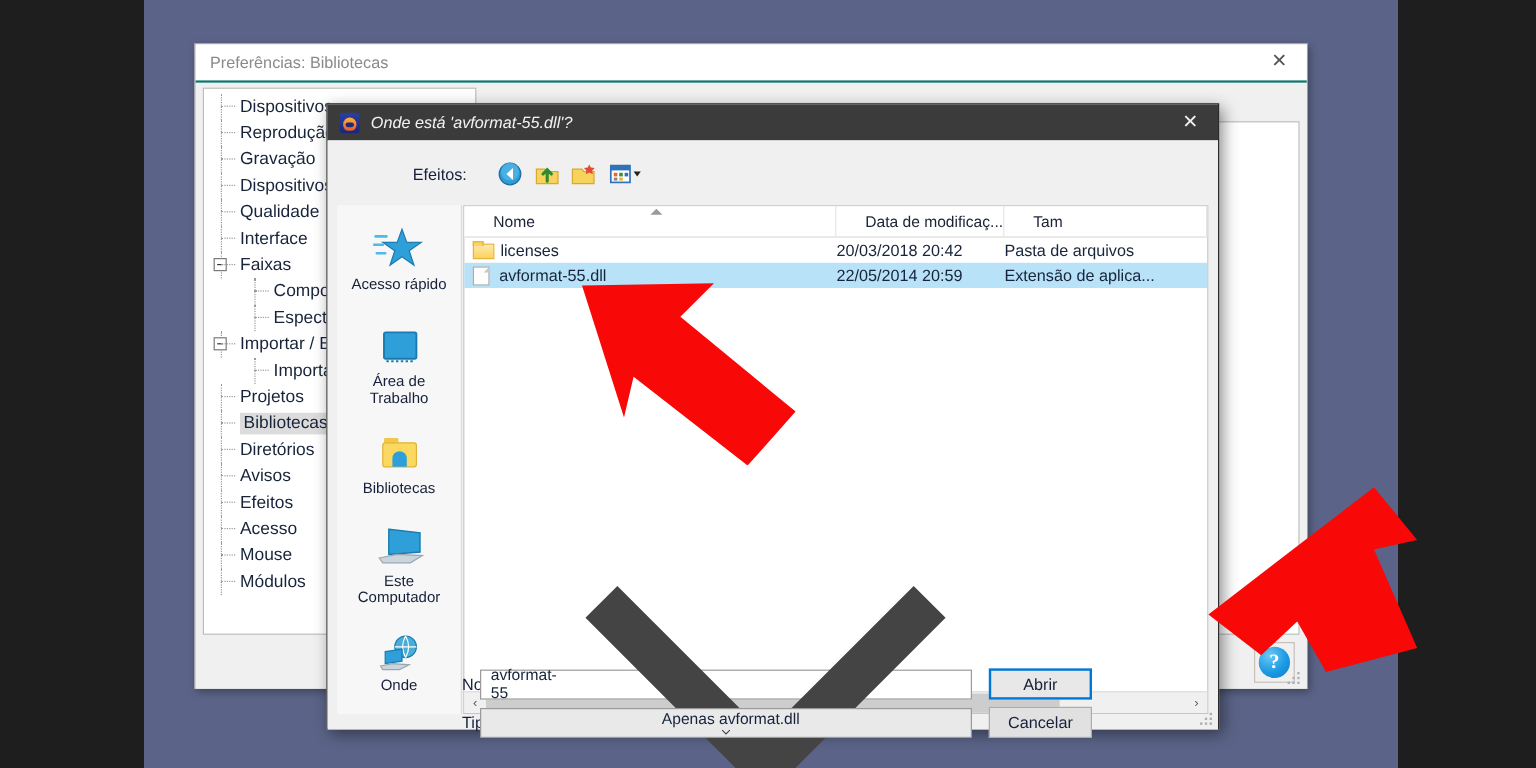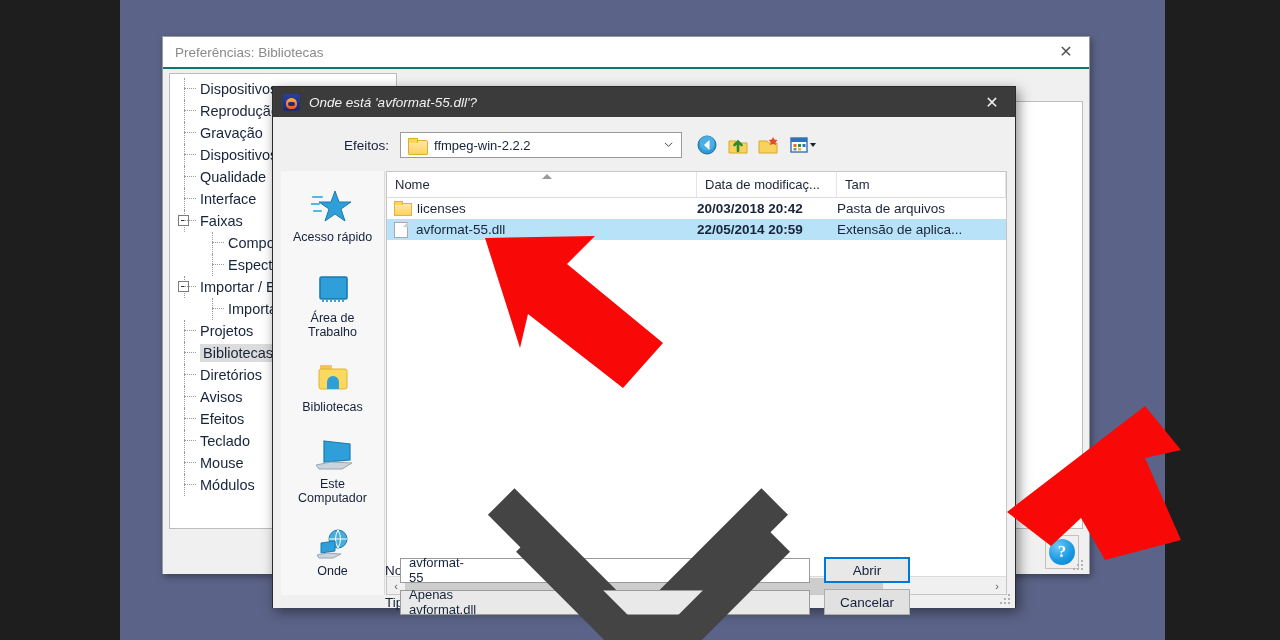--- a/index.html
+++ b/index.html
@@ -178,32 +178,32 @@
   .filelist {
     position: absolute; left: 113px; top: 54px; right: 8px; height: 424px;
     background: #ffffff; border: 1px solid #c6c6c6;
   }
   .fl-header {
     position: relative; height: 26px; background: #ffffff;
     border-bottom: 1px solid #dcdcdc; display: flex;
   }
   .fl-header .col {
     font-size: 13px; color: #1b2335; display: flex; align-items: center;
-    padding-left: 8px; border-right: 1px solid #e5e5e5; overflow: hidden; white-space: nowrap;
+    padding-left: 24px; border-right: 1px solid #e5e5e5; overflow: hidden; white-space: nowrap;
   }
   .sort-caret {
     position: absolute; left: 155px; top: 2px; width: 0; height: 0;
     border-left: 5px solid transparent; border-right: 5px solid transparent;
     border-bottom: 5px solid #9a9a9a;
   }
   .fl-rows { position: relative; }
   .fl-row { display: flex; height: 21px; align-items: center; font-size: 13.5px; color: #17243a; }
   .fl-row.sel { background: #b8e2f7; }
   .fl-row .c-name { width: 310px; display: flex; align-items: flex-start; padding-left: 7px; white-space: nowrap; }
-  .fl-row .c-date { width: 140px; white-space: nowrap; font-weight: bold; }
+  .fl-row .c-date { width: 140px; white-space: nowrap; }
   .fl-row .c-type { width: 140px; white-space: nowrap; }
   .row-folder {
     width: 16px; height: 13px; margin-right: 7px; position: relative; flex: 0 0 auto;
   }
   .row-folder::before {
     content:""; position:absolute; left:0; top:2px; width:16px; height:11px;
     background: linear-gradient(#ffe8a8, #fdd35f); border:1px solid #e2b43a;
   }
   .row-folder::after {
     content:""; position:absolute; left:0; top:0; width:7px; height:3px;
@@ -226,21 +226,21 @@
   .hs-thumb { height: 16px; width: 82%; background: #cdcdcd; }
 
   .bottom-row {
     position: absolute; left: 0; height: 26px; display: flex; align-items: center;
   }
   .bl { width: 127px; text-align: left; font-size: 13.5px; color: #16203a; padding-left: 112px; }
   .field {
     width: 410px; height: 25px; background: #fff; border: 1px solid #9a9a9a;
     display: flex; align-items: center; position: relative;
   }
-  .field.gray { background: #e9e9e9; }
+  .field.gray { background: #e9e9e9; flex-direction: column; }
   .field .ftext { font-size: 13px; color: #17243a; padding-left: 8px; }
   .dbtn {
     width: 86px; height: 26px; margin-left: 14px; font-size: 13.5px; color: #16203a;
     background: #e1e1e1; border: 1px solid #adadad;
     display: flex; align-items: center; justify-content: center;
   }
   .dbtn.primary { background: #e8e8e8; border: 2px solid #0078d7; }
   .dlg-grip { position: absolute; right: 5px; bottom: 4px; width: 11px; height: 11px; }
   .dlg-grip i { position: absolute; width: 2px; height: 2px; background: #b0b0b0; }
 
@@ -340,21 +340,21 @@
           <span class="label-txt">Avisos</span>
         </div>
         <div class="tree-row lvl1">
           <span class="vline"></span>
           <span class="guide"></span>
           <span class="label-txt">Efeitos</span>
         </div>
         <div class="tree-row lvl1">
           <span class="vline"></span>
           <span class="guide"></span>
-          <span class="label-txt">Teclado</span>
+          <span class="label-txt">Acesso</span>
         </div>
         <div class="tree-row lvl1">
           <span class="vline"></span>
           <span class="guide"></span>
           <span class="label-txt">Mouse</span>
         </div>
         <div class="tree-row lvl1">
           <span class="vline"></span>
           <span class="guide"></span>
           <span class="label-txt">Módulos</span>
@@ -385,27 +385,20 @@
     <div class="dlg-title">
       <span class="dlg-icon"></span>
       <span class="dlg-title-text">Onde está 'avformat-55.dll'?</span>
       <span class="dlg-close">✕</span>
     </div>
 
     <div class="dlg-body">
 
       <div class="look-row">
         <span class="look-label">Efeitos:</span>
-        <div class="combo" style="width:282px">
-          <span class="folder-ico"></span>
-          <span class="combo-text">ffmpeg-win-2.2.2</span>
-          <svg class="chev" viewBox="0 0 10 10">
-            <path d="M1 3 L5 7 L9 3" fill="none" stroke="#444" stroke-width="1.1"></path>
-          </svg>
-        </div>
 
         <div class="tb-icons">
           <span class="tb-ico">
             <svg viewBox="0 0 22 22" width="22" height="22">
               <circle cx="11" cy="11" r="9" fill="#2e9ad6" stroke="#1a6f9e" stroke-width="1"></circle>
               <circle cx="11" cy="9" r="7.5" fill="#63c2ee" opacity=".55"></circle>
               <path d="M13.5 6 L8 11 L13.5 16 L13.5 12.5 L13.5 9.5 Z" fill="#fff"></path>
             </svg>
           </span>
           <span class="tb-ico">

